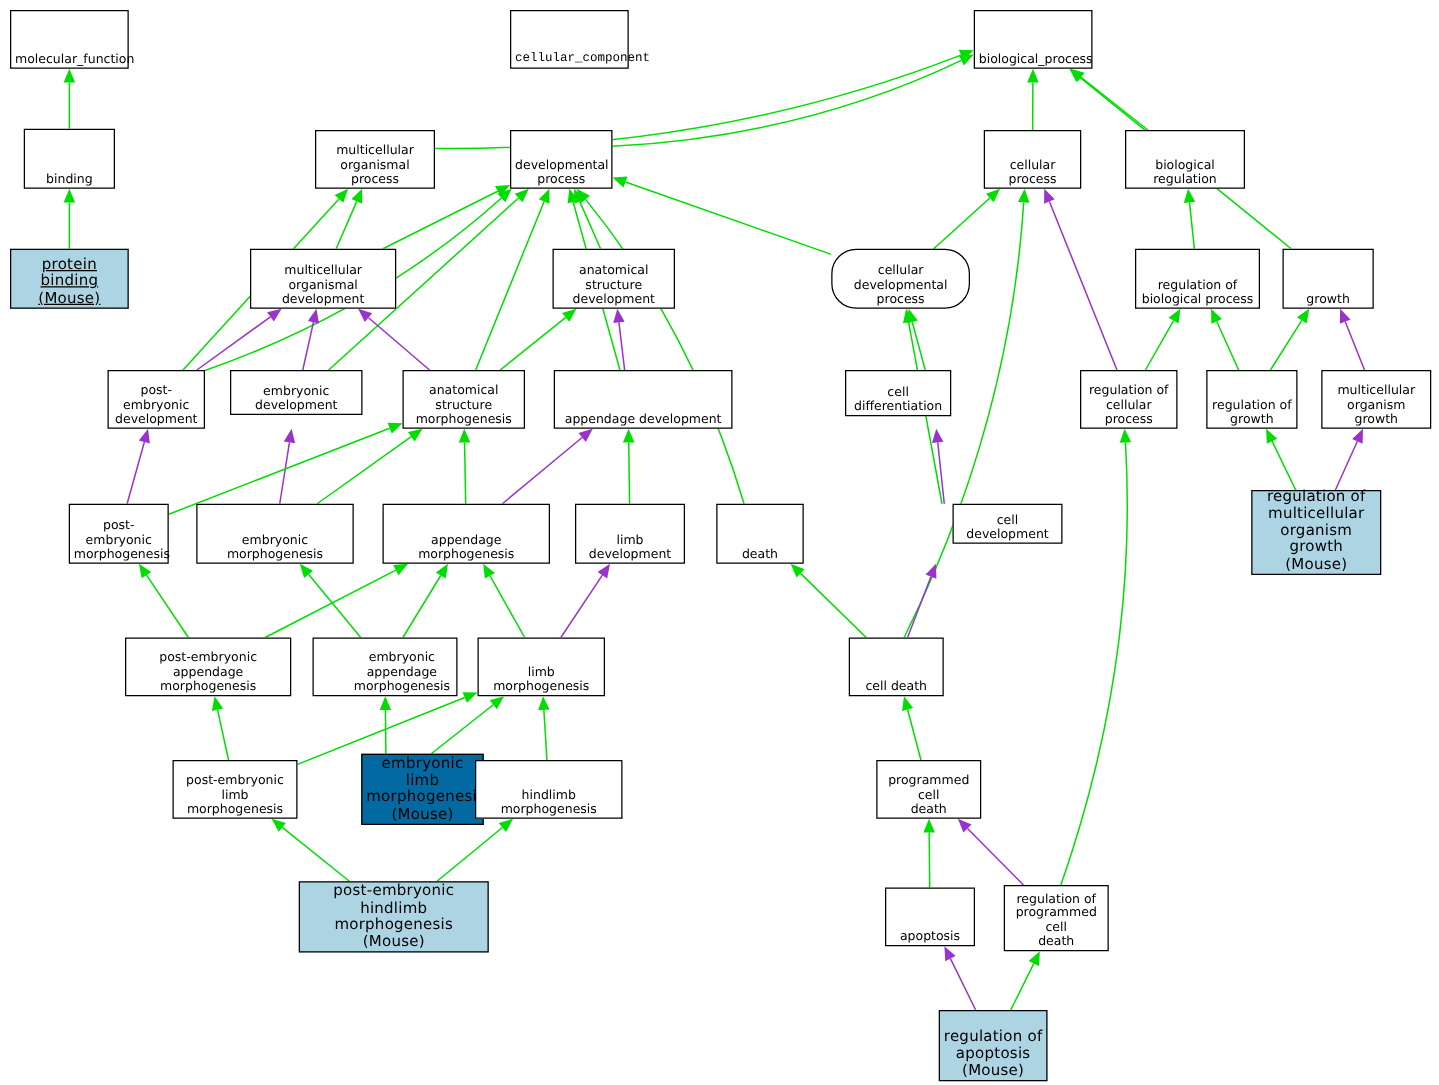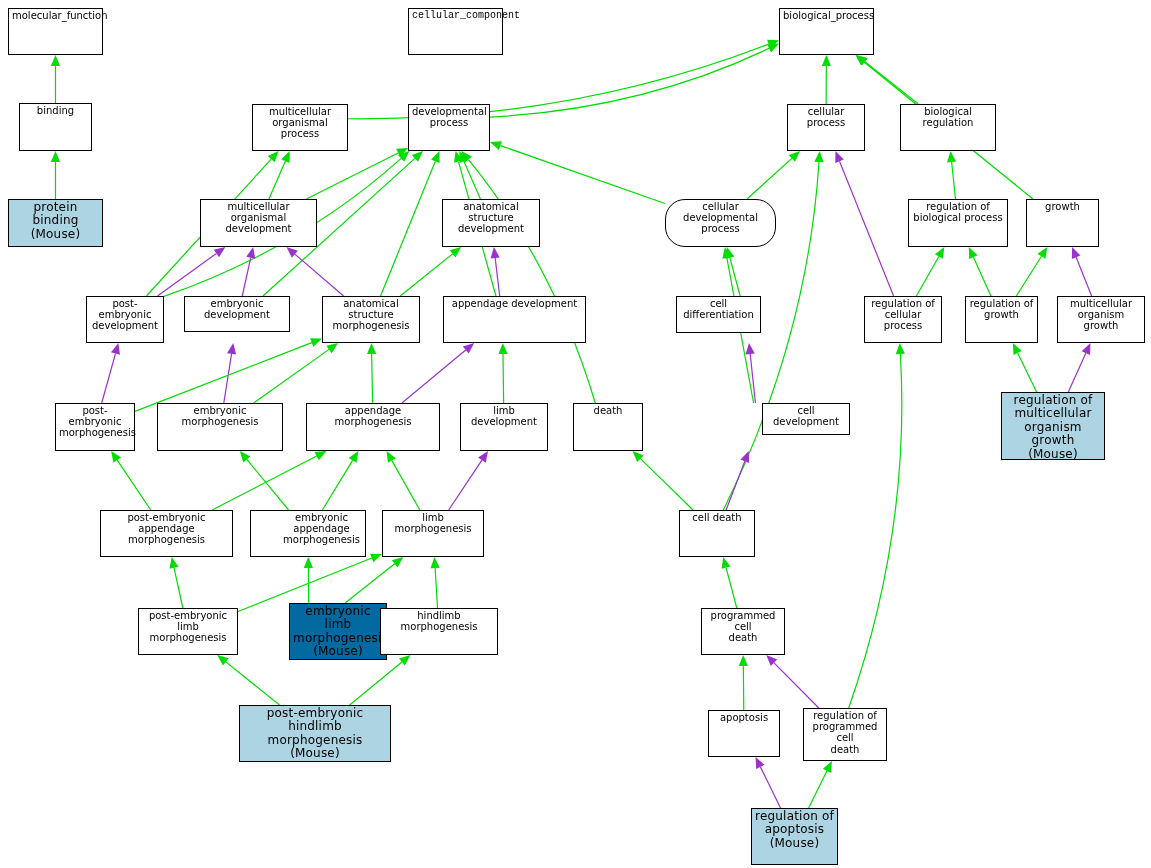--- a/index.html
+++ b/index.html
@@ -22,21 +22,21 @@
     width: 1151px;
     height: 868px;
     pointer-events: none;
   }
   .node {
     position: absolute;
     box-sizing: border-box;
     border: 1px solid #000000;
     background: #ffffff;
     display: flex;
-    align-items: flex-start;
+    align-items: flex-end;
     justify-content: center;
     text-align: center;
     line-height: 1.12;
     color: #000000;
     font-size: 10px;
     padding: 1px 3px;
     z-index: 5;
   }
   .node.highlight {
     background: #ADD4E2;
@@ -197,21 +197,21 @@
       <div class="node" style="left: 408px; top: 104px; width: 82px; height: 47px;">
         <span class="lbl">developmental
 process</span>
       </div>
       <div class="node" style="left: 787px; top: 104px; width: 78px; height: 47px;">
         <span class="lbl">cellular process</span>
       </div>
       <div class="node" style="left: 900px; top: 104px; width: 96px; height: 47px;">
         <span class="lbl">biological regulation</span>
       </div>
-      <div class="node highlight" style="left: 8px; top: 199px; width: 95px; height: 48px; background: rgb(173, 212, 226);">
+      <div class="node highlight" style="left: 8px; top: 199px; width: 95px; height: 48px; background: rgb(173, 212, 226); text-decoration: underline;">
         <span class="lbl">protein binding
 (Mouse)</span>
       </div>
       <div class="node" style="left: 200px; top: 199px; width: 117px; height: 48px;">
         <span class="lbl">multicellular
 organismal development</span>
       </div>
       <div class="node" style="left: 442px; top: 199px; width: 98px; height: 48px;">
         <span class="lbl">anatomical structure
 development</span>

